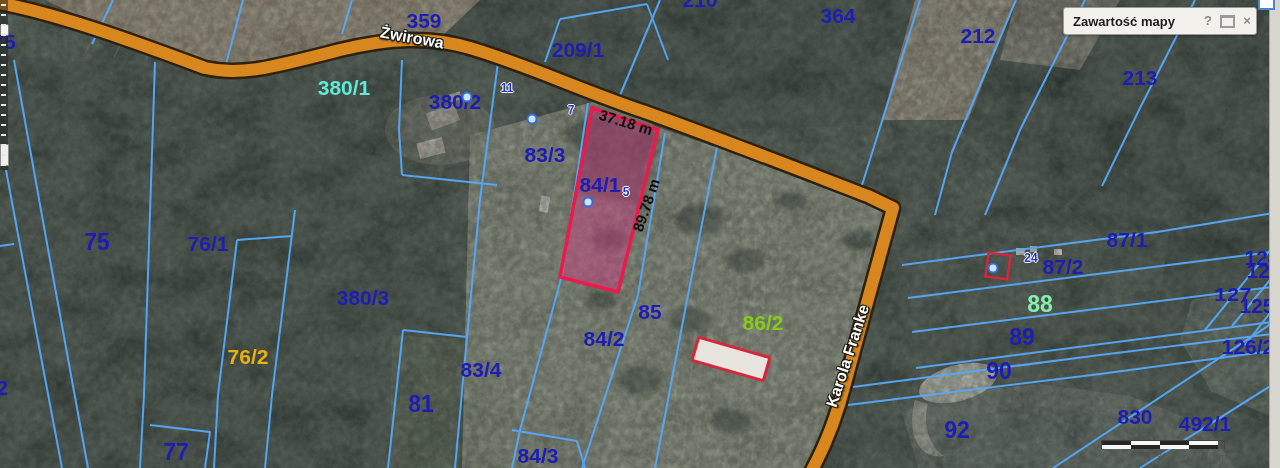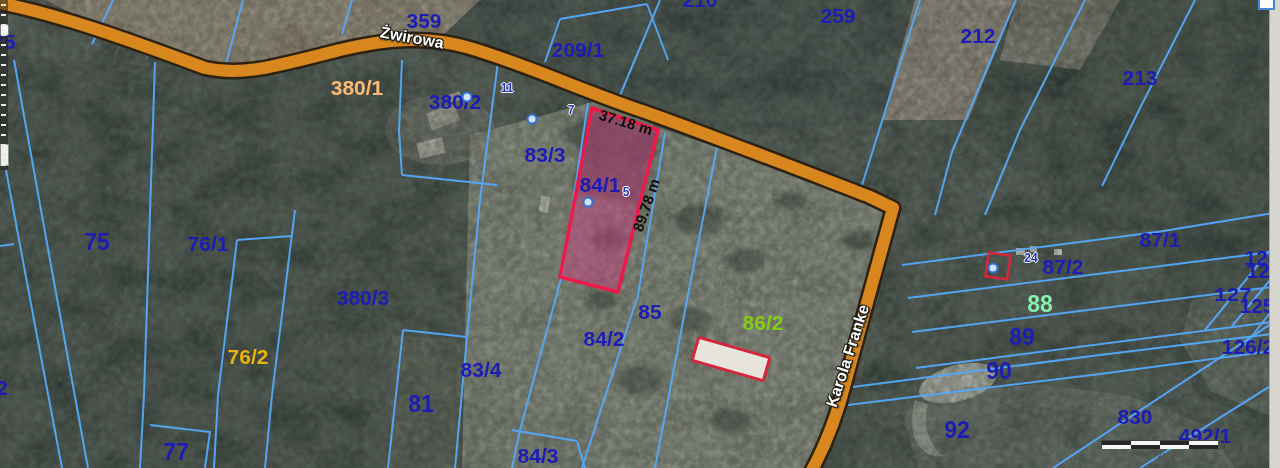--- a/index.html
+++ b/index.html
@@ -222,46 +222,46 @@
     </g>
 
     <polygon points="592,108 658,130 618,292 560,277" fill="rgba(199,68,129,0.5)" stroke="#ec1a4b" stroke-width="3.5"></polygon>
   </svg>
 
   <div id="label-layer">
       <span class="plabel" style="left: 4px; top: 42px; color: rgb(29, 29, 181); transform: translate(-50%, -50%);">75</span>
       <span class="plabel" style="left: 424px; top: 21px; color: rgb(29, 29, 181); transform: translate(-50%, -50%);">359</span>
       <span class="plabel" style="left: 700px; top: 0px; color: rgb(29, 29, 181); transform: translate(-50%, -50%);">210</span>
       <span class="plabel" style="left: 578px; top: 50px; color: rgb(29, 29, 181); transform: translate(-50%, -50%);">209/1</span>
-      <span class="plabel" style="left: 838px; top: 16px; color: rgb(29, 29, 181); transform: translate(-50%, -50%);">259</span>
+      <span class="plabel" style="left: 838px; top: 16px; color: rgb(29, 29, 181); transform: translate(-50%, -50%);">364</span>
       <span class="plabel" style="left: 978px; top: 36px; color: rgb(29, 29, 181); transform: translate(-50%, -50%);">212</span>
       <span class="plabel" style="left: 1140px; top: 78px; color: rgb(29, 29, 181); transform: translate(-50%, -50%);">213</span>
-      <span class="plabel" style="left: 357px; top: 88px; color: #fdba74; transform: translate(-50%, -50%);">380/1</span>
+      <span class="plabel" style="left: 344px; top: 88px; color: #5eead4; transform: translate(-50%, -50%);">380/1</span>
       <span class="plabel" style="left: 455px; top: 102px; color: rgb(29, 29, 181); transform: translate(-50%, -50%);">380/2</span>
       <span class="plabel" style="left: 545px; top: 155px; color: rgb(29, 29, 181); transform: translate(-50%, -50%);">83/3</span>
       <span class="plabel" style="left: 600px; top: 185px; color: rgb(29, 29, 181); transform: translate(-50%, -50%);">84/1</span>
       <span class="plabel" style="left: 97px; top: 242px; font-size: 23px; color: rgb(29, 29, 181); transform: translate(-50%, -50%);">75</span>
       <span class="plabel" style="left: 208px; top: 244px; color: rgb(29, 29, 181); transform: translate(-50%, -50%);">76/1</span>
       <span class="plabel" style="left: 363px; top: 298px; color: rgb(29, 29, 181); transform: translate(-50%, -50%);">380/3</span>
       <span class="plabel" style="left: 248px; top: 357px; color: #eab308; transform: translate(-50%, -50%); text-align: right;">76/2</span>
       <span class="plabel" style="left: 481px; top: 370px; color: rgb(29, 29, 181); transform: translate(-50%, -50%);">83/4</span>
       <span class="plabel" style="left: 421px; top: 404px; font-size: 23px; color: rgb(29, 29, 181); transform: translate(-50%, -50%);">81</span>
       <span class="plabel" style="left: 176px; top: 452px; font-size: 23px; color: rgb(29, 29, 181); transform: translate(-50%, -50%);">77</span>
       <span class="plabel" style="left: 604px; top: 339px; color: rgb(29, 29, 181); transform: translate(-50%, -50%);">84/2</span>
       <span class="plabel" style="left: 650px; top: 312px; color: rgb(29, 29, 181); transform: translate(-50%, -50%);">85</span>
       <span class="plabel" style="left: 538px; top: 456px; color: rgb(29, 29, 181); transform: translate(-50%, -50%);">84/3</span>
       <span class="plabel" style="left: 763px; top: 323px; color: #84cc16; transform: translate(-50%, -50%);">86/2</span>
-      <span class="plabel" style="left: 1160px; top: 240px; color: rgb(29, 29, 181); transform: translate(-50%, -50%);">87/1</span>
+      <span class="plabel" style="left: 1127px; top: 240px; color: rgb(29, 29, 181); transform: translate(-50%, -50%);">87/1</span>
       <span class="plabel" style="left: 1063px; top: 267px; color: rgb(29, 29, 181); transform: translate(-50%, -50%);">87/2</span>
       <span class="plabel" style="left: 1040px; top: 304px; font-size: 23px; color: #86efac; transform: translate(-50%, -50%);">88</span>
       <span class="plabel" style="left: 1022px; top: 337px; font-size: 23px; color: rgb(29, 29, 181); transform: translate(-50%, -50%);">89</span>
       <span class="plabel" style="left: 999px; top: 371px; font-size: 23px; color: rgb(29, 29, 181); transform: translate(-50%, -50%);">90</span>
       <span class="plabel" style="left: 957px; top: 430px; font-size: 23px; color: rgb(29, 29, 181); transform: translate(-50%, -50%);">92</span>
       <span class="plabel" style="left: 1135px; top: 417px; color: rgb(29, 29, 181); transform: translate(-50%, -50%);">830</span>
-      <span class="plabel" style="left: 1205px; top: 424px; color: rgb(29, 29, 181); transform: translate(-50%, -50%); margin-top: 12px;">492/1</span>
+      <span class="plabel" style="left: 1205px; top: 424px; color: rgb(29, 29, 181); transform: translate(-50%, -50%);">492/1</span>
       <span class="plabel" style="left: 1262px; top: 258px; color: rgb(29, 29, 181); transform: translate(-50%, -50%);">124</span>
       <span class="plabel" style="left: 1264px; top: 271px; color: rgb(29, 29, 181); transform: translate(-50%, -50%);">126</span>
       <span class="plabel" style="left: 1233px; top: 295px; color: rgb(29, 29, 181); transform: translate(-50%, -50%); font-family: Liberation Mono, monospace;">127</span>
       <span class="plabel" style="left: 1257px; top: 306px; color: rgb(29, 29, 181); transform: translate(-50%, -50%);">125</span>
       <span class="plabel" style="left: 1248px; top: 347px; color: rgb(29, 29, 181); transform: translate(-50%, -50%);">126/2</span>
       <span class="plabel" style="left: 2px; top: 388px; color: rgb(29, 29, 181); transform: translate(-50%, -50%);">2</span>
       <span class="slabel" style="left: 412px; top: 38px; transform: translate(-50%, -50%) rotate(10deg);">Żwirowa</span>
       <span class="slabel" style="left: 848px; top: 356px; transform: translate(-50%, -50%) rotate(-72deg);">Karola Franke</span>
       <span class="mlabel" style="left: 626px; top: 122px; transform: translate(-50%, -50%) rotate(17deg);">37.18 m</span>
       <span class="mlabel" style="left: 646px; top: 205px; transform: translate(-50%, -50%) rotate(-71deg);">89.78 m</span>
@@ -294,20 +294,26 @@
       <div class="tick" style="top: 134px;"></div>
       <div class="tick" style="top: 144px;"></div>
       <div class="tick" style="top: 154px;"></div>
       <div class="tick" style="top: 164px;"></div>
     </div>
 
   <div id="scrollbar">
     <div class="sthumb"></div>
   </div>
 
+  <div id="panel">
+    <span class="ptitle">Zawartość mapy</span>
+    <span class="picon">?</span>
+    <span class="winicon"></span>
+    <span class="picon">×</span>
+  </div>
 
   <div id="scalebar">
     <div class="row">
       <div class="c sb-d"></div>
         <div class="c sb-w"></div>
         <div class="c sb-d"></div>
         <div class="c sb-w"></div>
     </div>
     <div class="row">
       <div class="c sb-w"></div>

